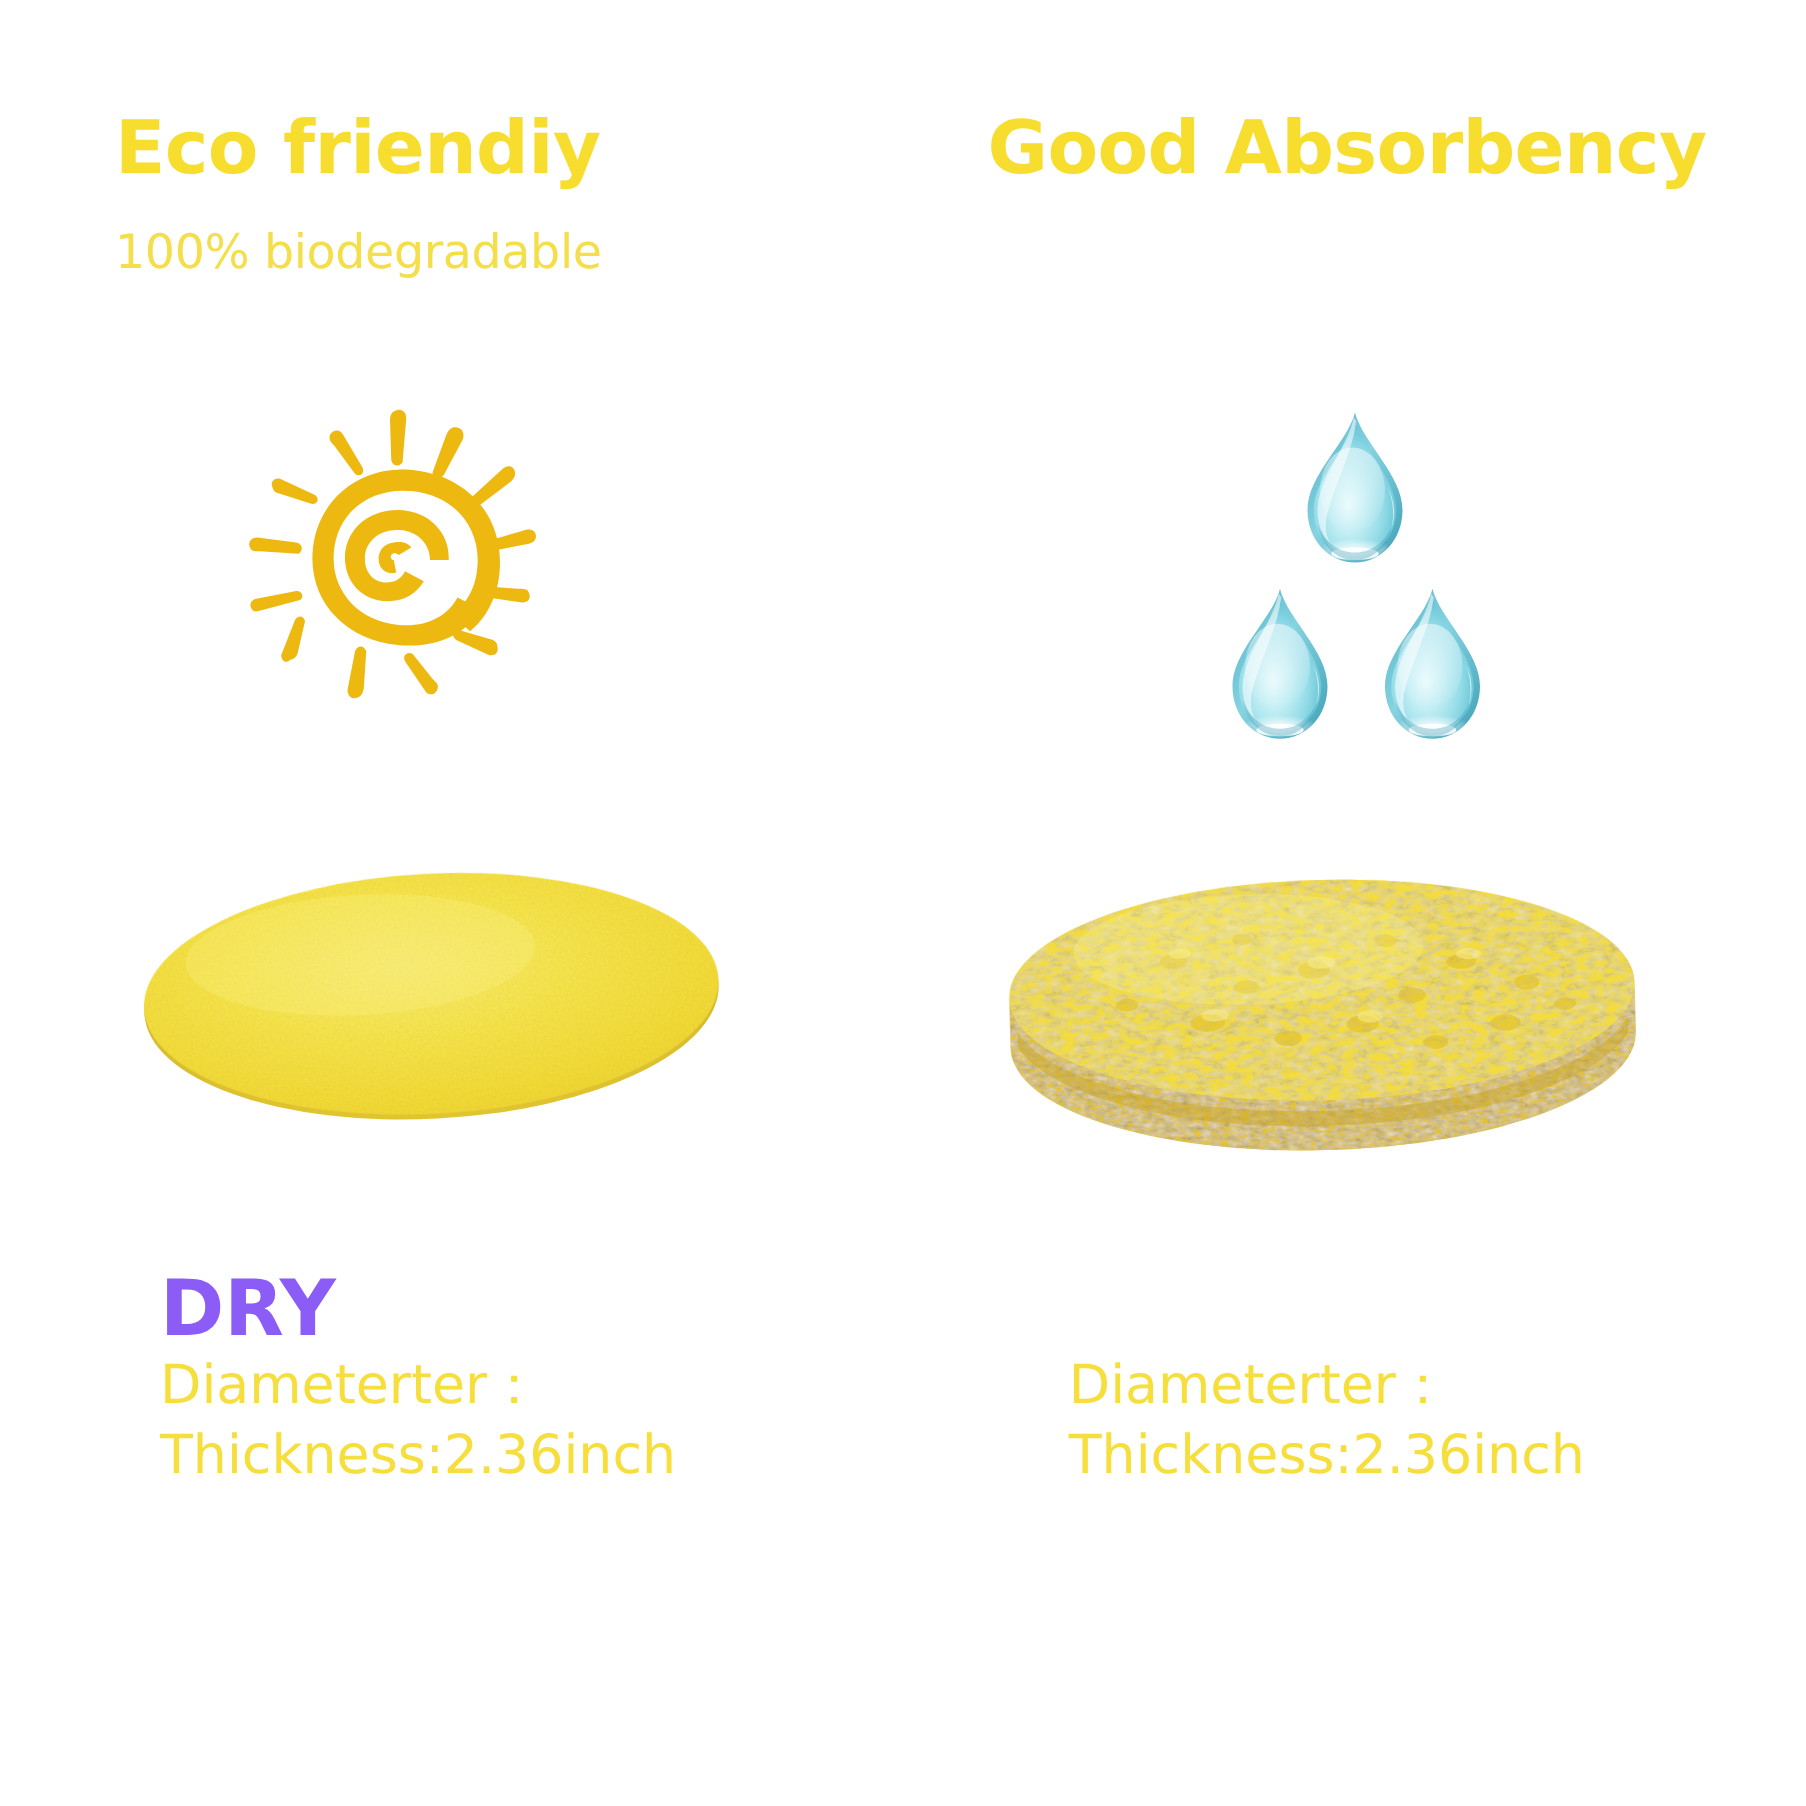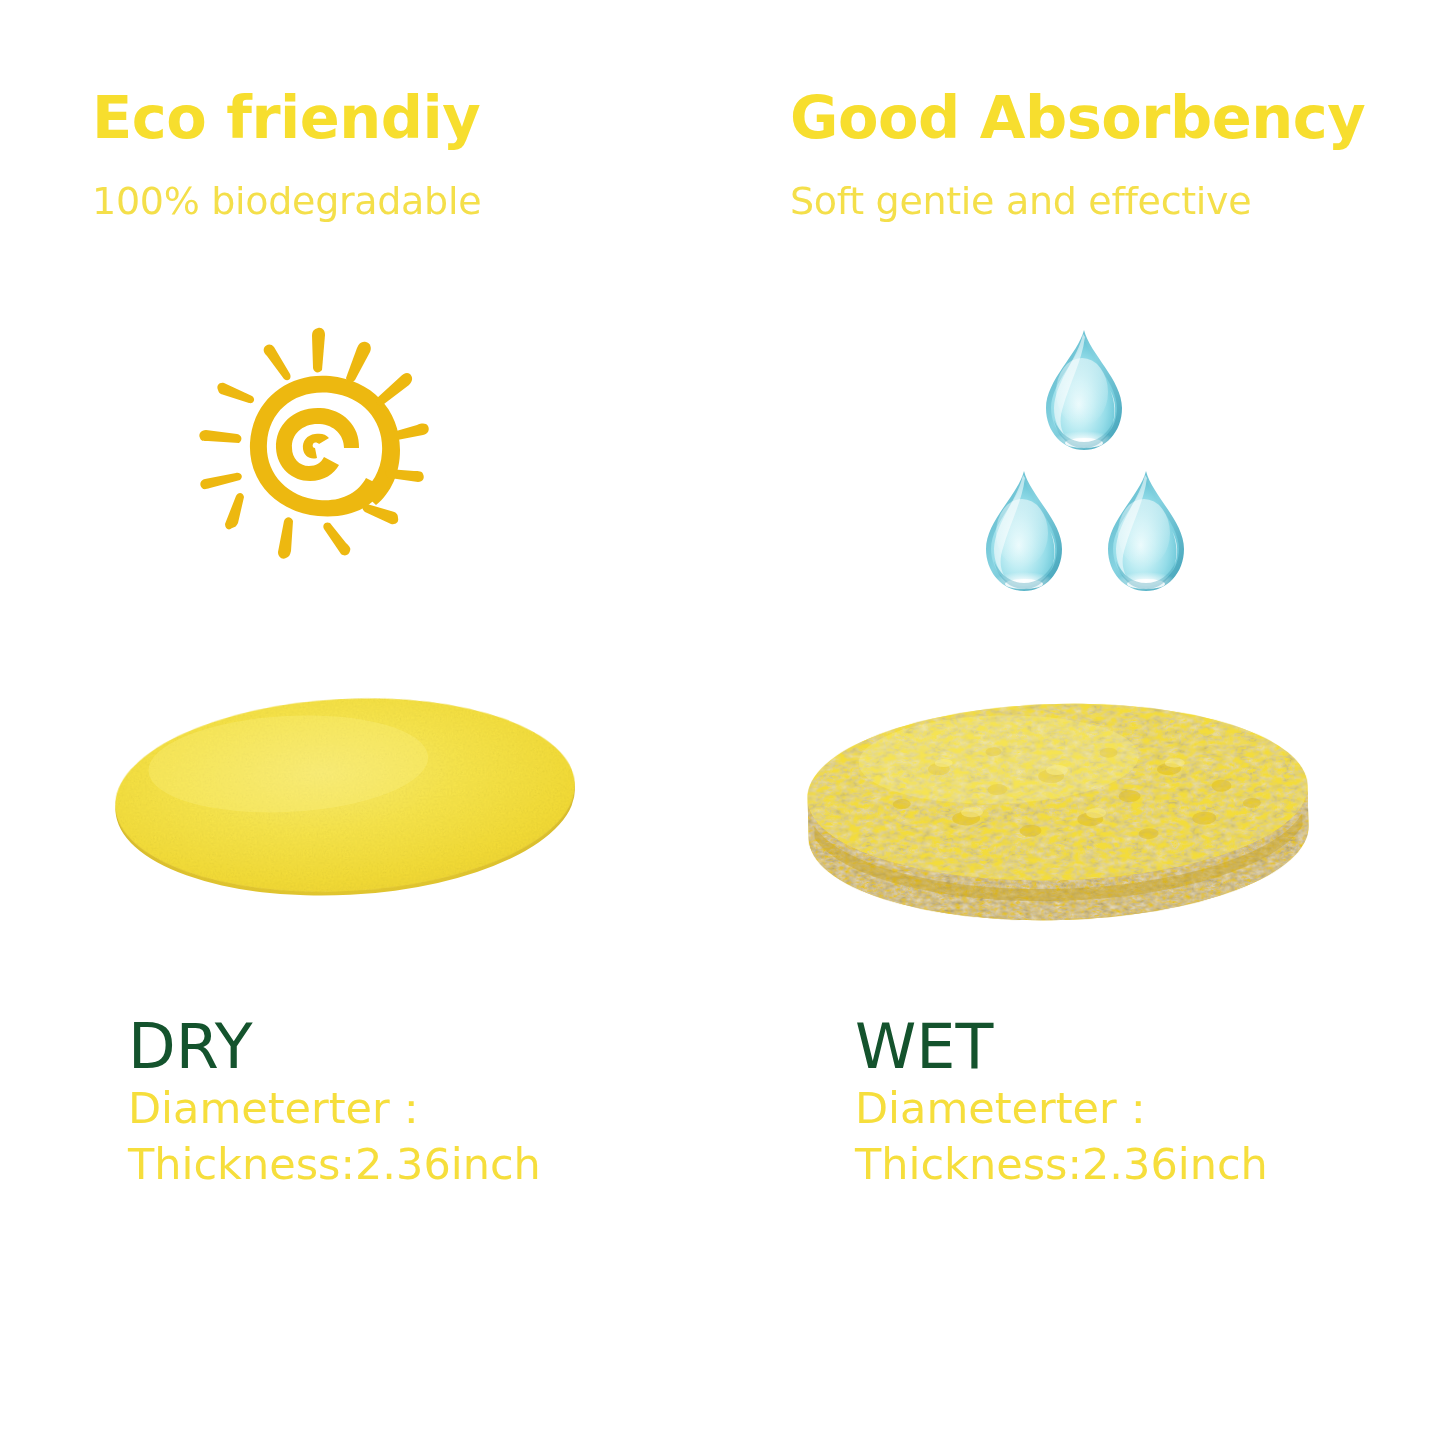--- a/index.html
+++ b/index.html
@@ -43,25 +43,25 @@
     line-height: 1.0;
     letter-spacing: -0.3px;
     color: #F4DF4A;
     white-space: nowrap;
   }
 
   .state-label {
     position: absolute;
     top: 1016px;
     font-family: "DejaVu Sans", sans-serif;
-    font-weight: 400;
+    font-weight: 700;
     font-size: 62px;
     line-height: 1.0;
     letter-spacing: 0px;
-    color: #14532d;
+    color: #8b5cf6;
     white-space: nowrap;
   }
   .specs {
     position: absolute;
     top: 1080px;
     font-family: "DejaVu Sans", sans-serif;
     font-weight: 400;
     font-size: 43px;
     line-height: 56px;
     color: #F6DE3C;
@@ -226,21 +226,20 @@
 
   <div class="state-label label-left">DRY</div>
 
   <div class="specs specs-left">
     <span class="spec-line">Diameterter：</span>
     <span class="spec-line">Thickness:2.36inch</span>
   </div>
 
   <div class="headline col-right">Good Absorbency</div>
 
-  <div class="subhead col-right">Soft gentie and effective</div>
 
   <div class="drops-wrap">
     <svg viewBox="0 0 240 270" width="240" height="270" aria-hidden="true">
       <defs>
         <radialGradient id="dropBody" cx="42%" cy="62%" r="62%">
           <stop offset="0%" stop-color="#E8FAFC"></stop>
           <stop offset="34%" stop-color="#C2EEF4"></stop>
           <stop offset="68%" stop-color="#94DCE8"></stop>
           <stop offset="100%" stop-color="#63C2D4"></stop>
         </radialGradient>
@@ -382,20 +381,19 @@
           <ellipse cx="306" cy="134" rx="10" ry="5"></ellipse>
         </g>
 
         <ellipse cx="210" cy="78" rx="140" ry="44" fill="#FDF69B" opacity="0.26"></ellipse>
 
         <path d="M18 112 A250 88 0 0 0 518 112 A250 88 0 0 1 18 112 Z" fill="#DFBE22" opacity="0.20"></path>
       </g>
     </svg>
   </div>
 
-  <div class="state-label label-right">WET</div>
 
   <div class="specs specs-right">
     <span class="spec-line">Diameterter：</span>
     <span class="spec-line">Thickness:2.36inch</span>
   </div>
 
 </div>
 
 </body></html>

